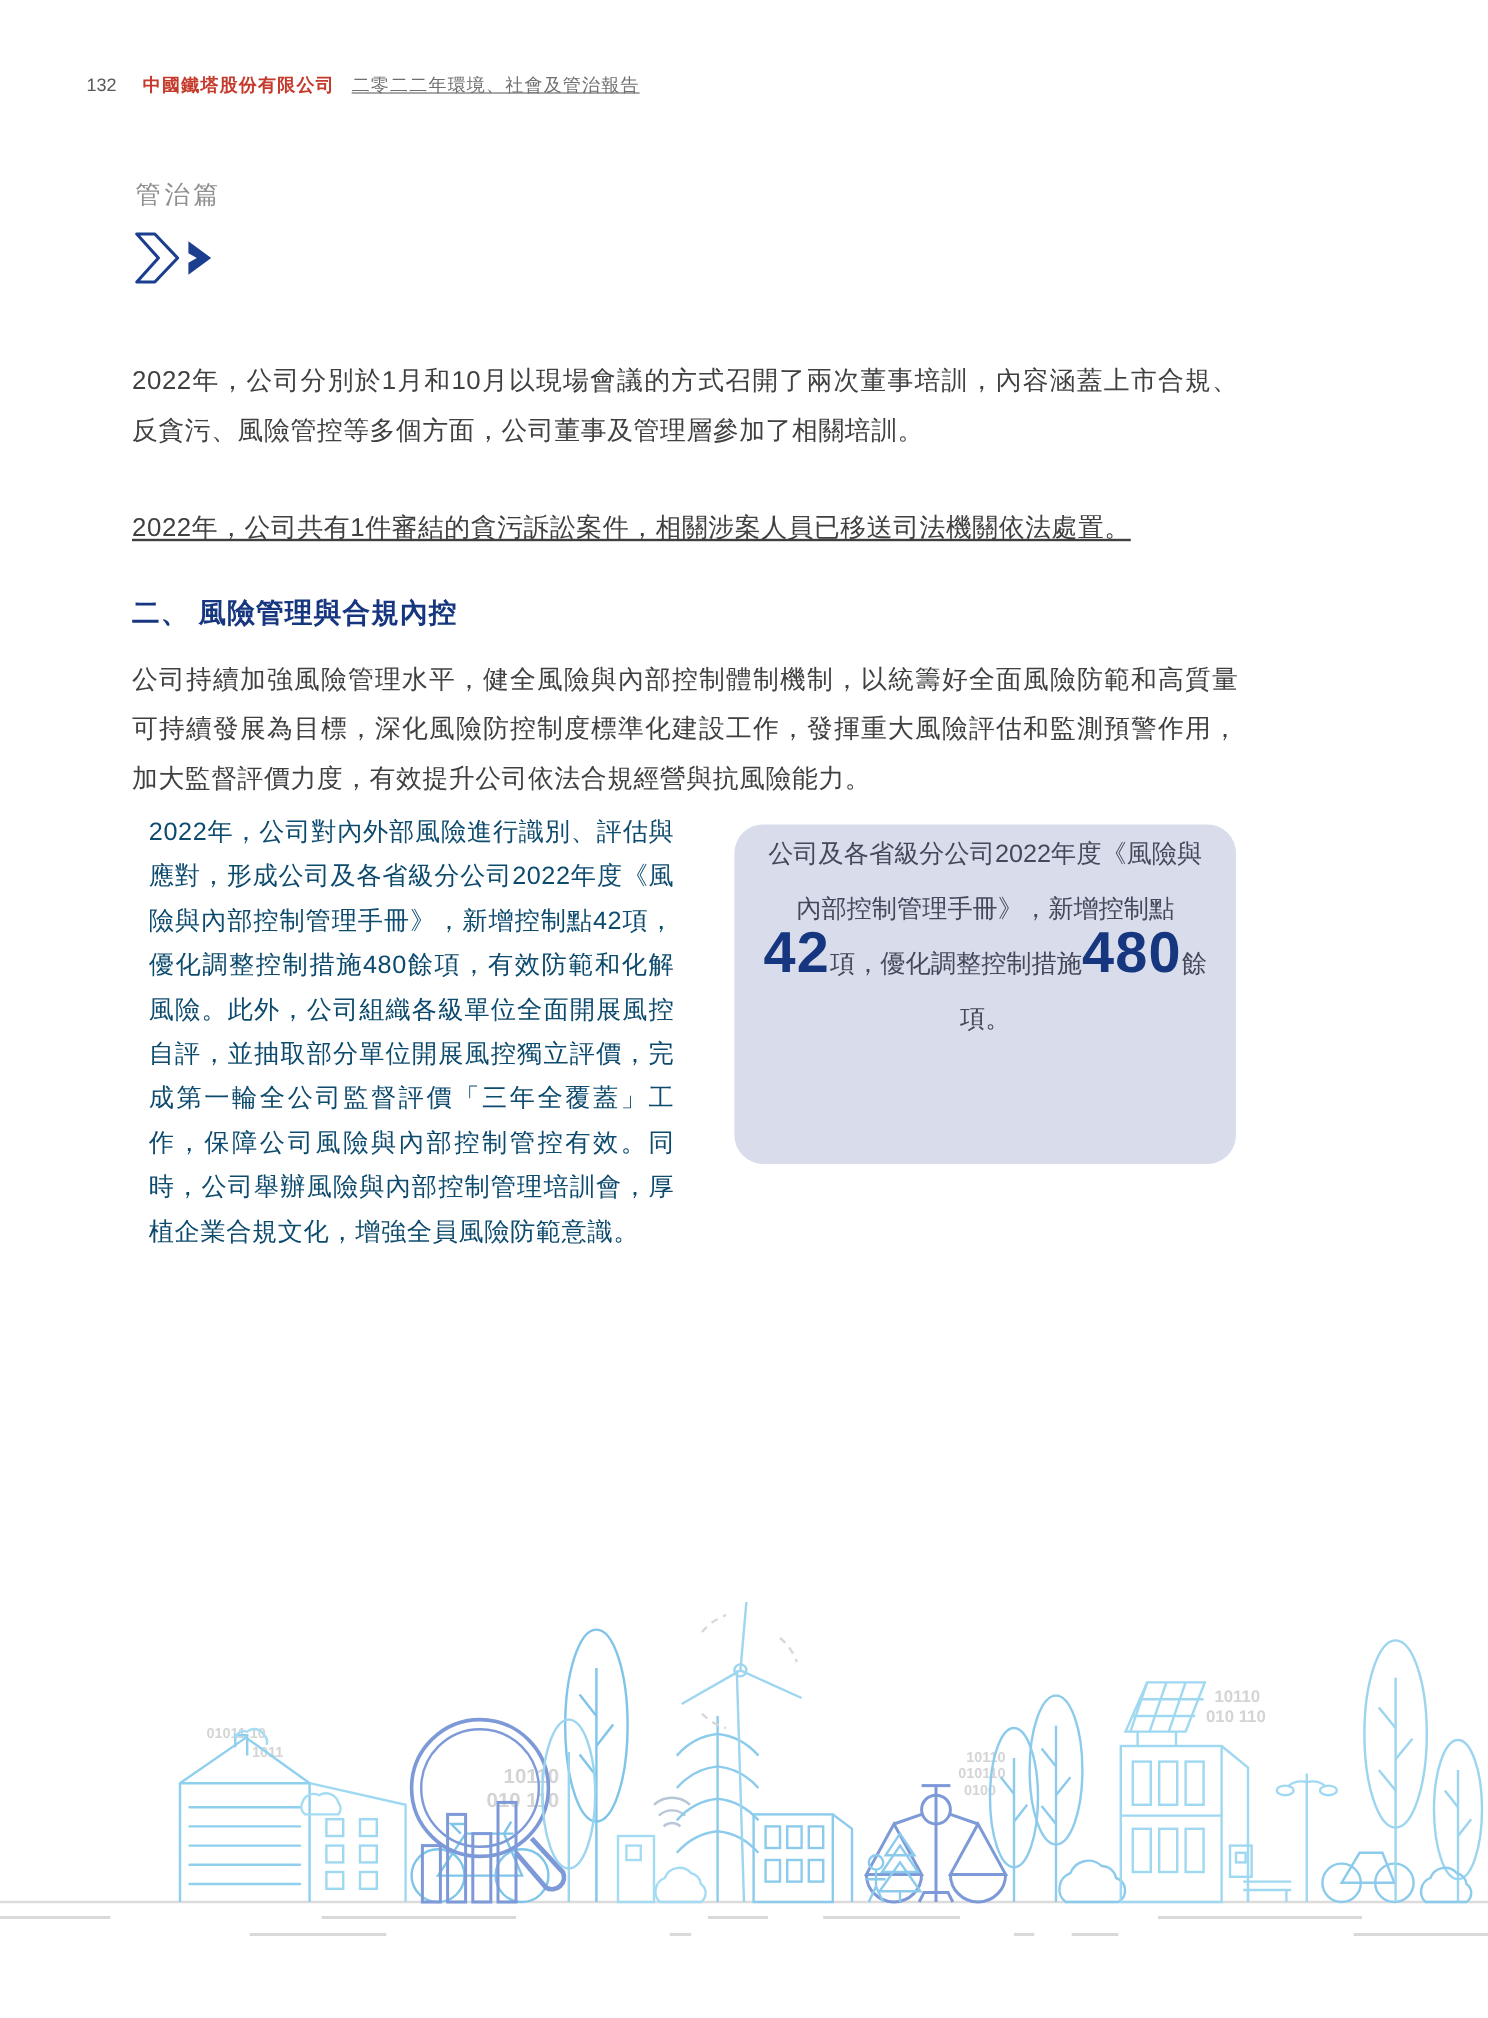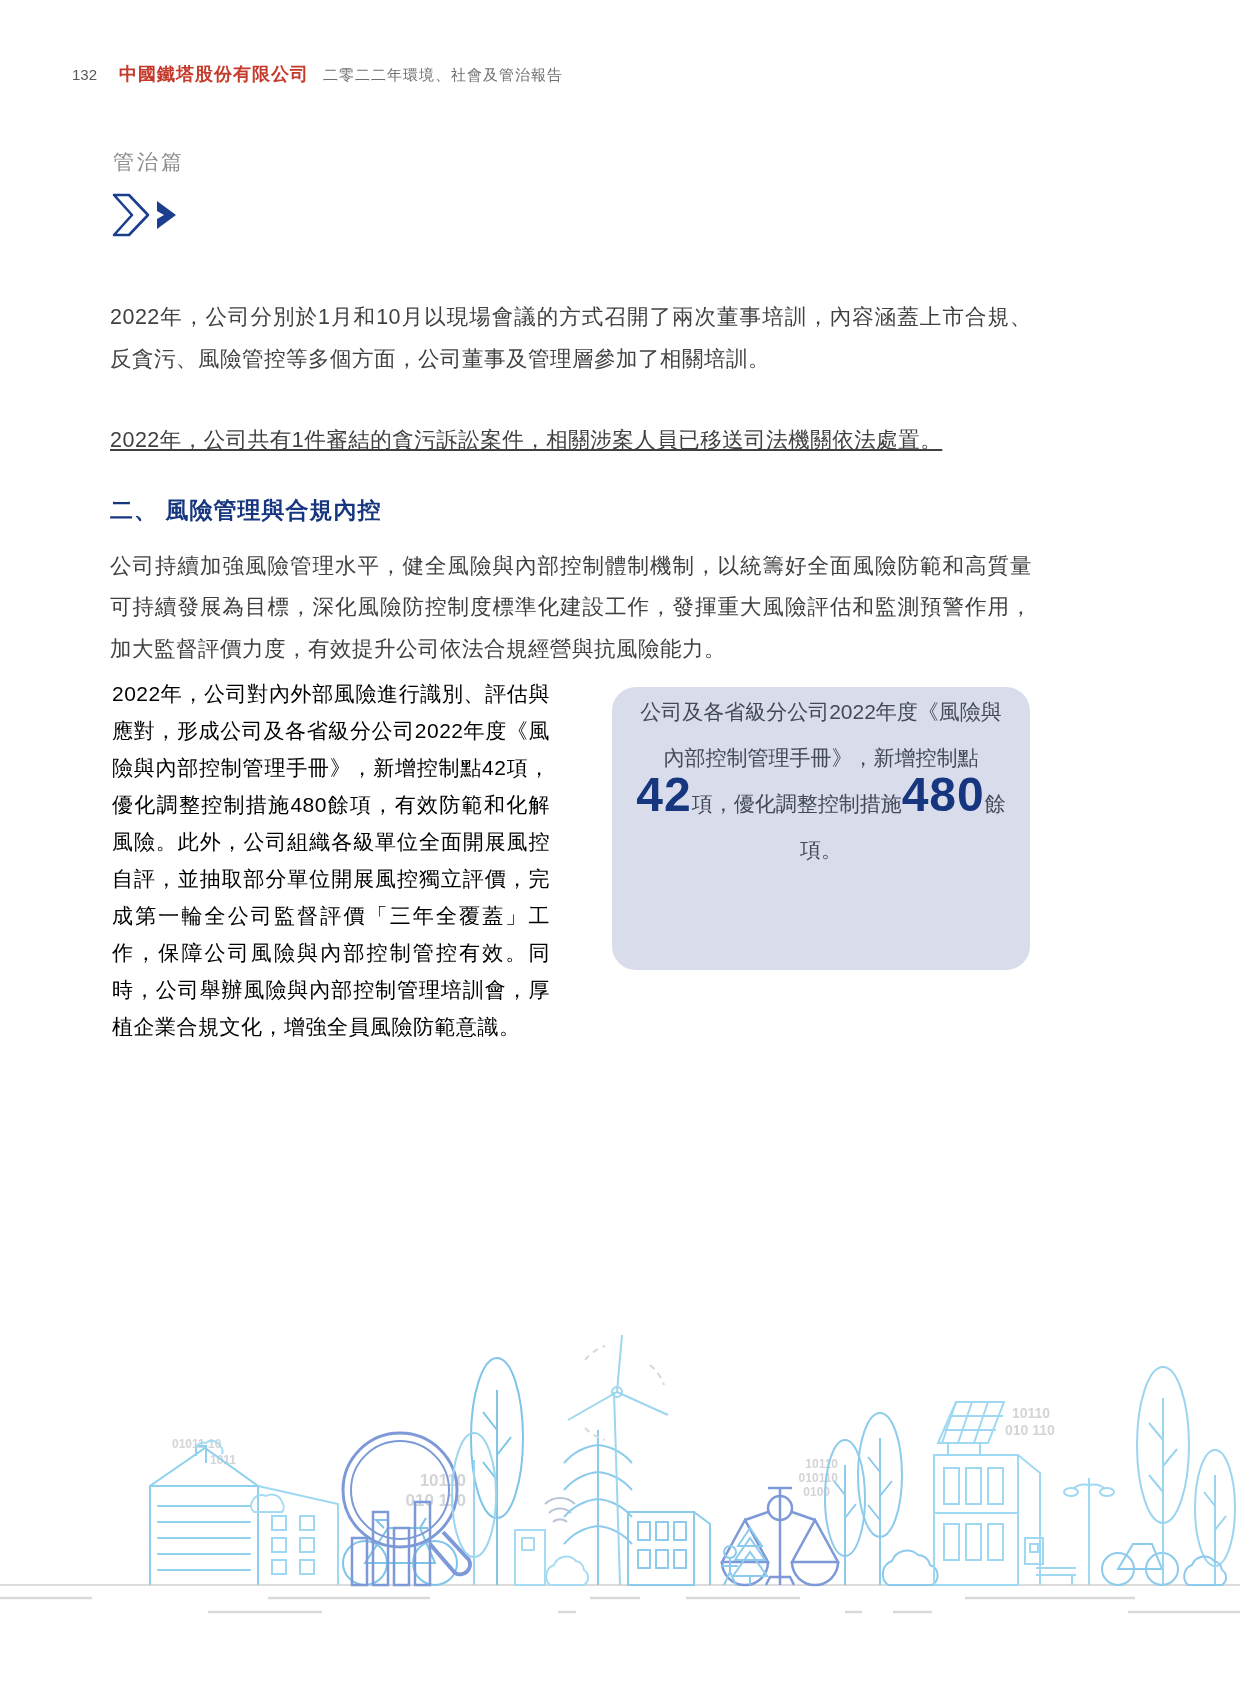--- a/index.html
+++ b/index.html
@@ -2,38 +2,38 @@
 <html><head>
 <meta charset="utf-8">
 <style>
   html,body{margin:0;padding:0;background:#ffffff;}
   .page{position:relative;width:1240px;height:1682px;background:#ffffff;overflow:hidden;
         font-family:"Liberation Sans","DejaVu Sans",sans-serif;padding-left:44px;}
 
   
   .hdr{position:absolute;top:62px;left:72px;display:flex;align-items:baseline;gap:14px;white-space:nowrap;}
   .hdr .pgnum{font-size:15px;color:#595959;}
-  .hdr .company{font-size:18px;font-weight:bold;color:#c43b2c;letter-spacing:1px;margin-left:8px;}
-  .hdr .rpt{font-size:15px;color:#6f6f6f;letter-spacing:1px;}
+  .hdr .company{font-size:15px;font-weight:bold;color:#c43b2c;letter-spacing:1px;margin-left:8px;}
+  .hdr .rpt{font-size:15px;color:#6f6f6f;letter-spacing:1px;text-decoration:underline;}
 
   
   .tab{position:absolute;top:148px;left:110px;display:flex;align-items:center;gap:16px;flex-direction:column;}
   .tab .tab-label{font-size:21px;color:#8f8f8f;letter-spacing:3px;}
 
   
   .para{position:absolute;left:110px;width:922px;font-size:21.5px;line-height:42px;color:#404040;
         text-align:justify;letter-spacing:0.5px;}
   .p1{top:274px;}
   .p2{top:397px;text-decoration:underline;}
   .p3{top:524px;line-height:41.5px;}
   .h2{position:absolute;top:476px;left:110px;font-size:23px;font-weight:bold;color:#16367f;letter-spacing:1px;}
 
   
-  .leftcol{position:absolute;top:654px;left:112px;width:438px;font-size:21px;line-height:37px;
-           color:#000000;text-align:justify;letter-spacing:0.5px;}
+  .leftcol{position:absolute;top:654px;left:124px;width:438px;font-size:21px;line-height:37px;
+           color:#0c4a6e;text-align:justify;letter-spacing:0.5px;}
 
   .callout{position:absolute;top:687px;left:612px;width:418px;height:283px;background:#d9ddeb;
            border-radius:24px;text-align:center;}
   .callout .icon-wrap{margin-top:16px;height:104px;}
   .callout .ctext{margin:2px 24px 0 24px;font-size:21px;line-height:46px;color:#43485a;text-align:center;}
   .callout .bignum{font-size:48px;font-weight:bold;color:#16367f;line-height:0;letter-spacing:1px;}
 
   
   .deco{position:absolute;left:0;top:1280px;width:1240px;height:340px;}
   .bin{fill:#d3d4d6;font-family:"Liberation Sans","DejaVu Sans",sans-serif;font-weight:bold;}

